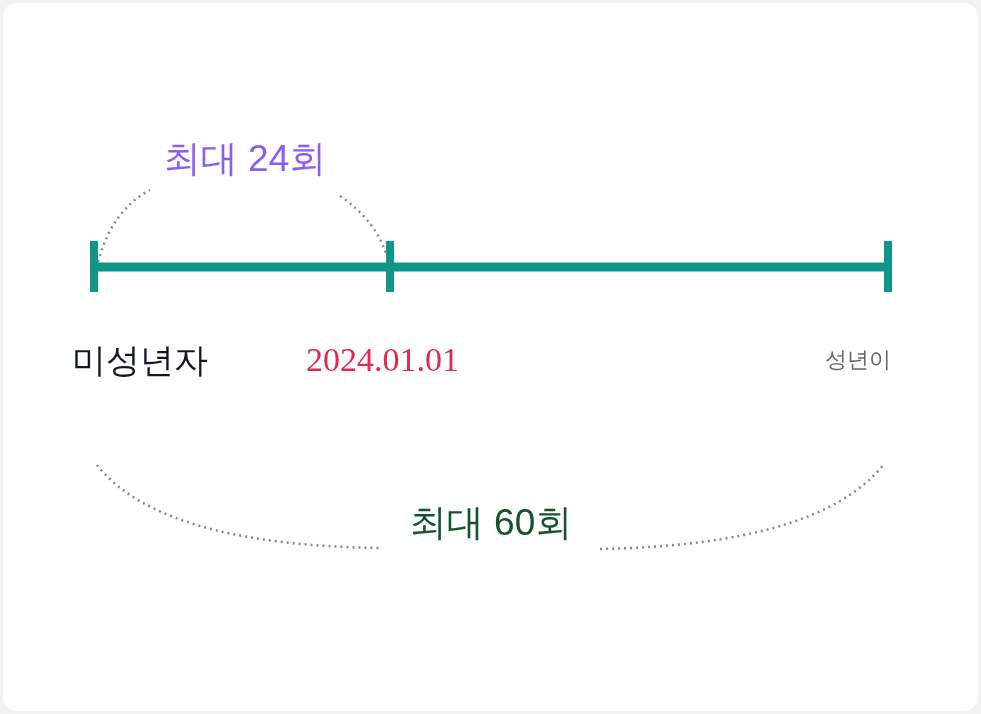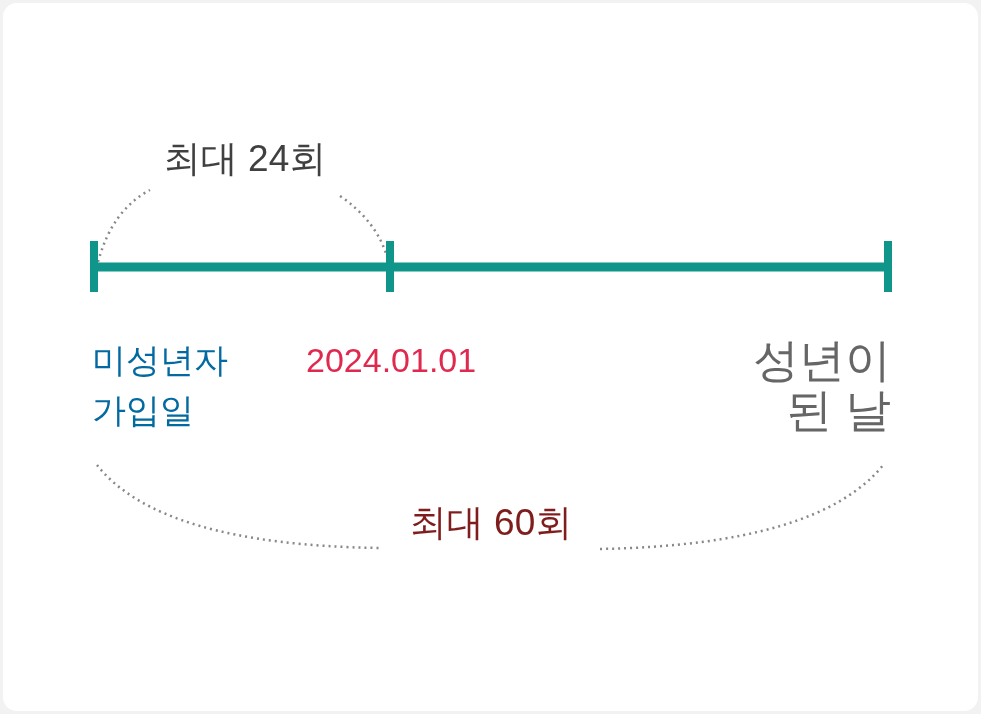--- a/index.html
+++ b/index.html
@@ -2,25 +2,25 @@
 <html><head>
 <meta charset="utf-8">
 <style>
   html, body { margin:0; padding:0; background:#f2f2f2; }
   body { width:981px; height:714px; position:relative; overflow:hidden;
          font-family:"Liberation Sans","DejaVu Sans",sans-serif; }
   .card { position:absolute; left:3px; top:3px; width:975px; height:708px;
           background:#ffffff; border-radius:14px; }
   svg.art { position:absolute; left:0; top:0; }
   .lbl { position:absolute; text-align:center; line-height:46px; white-space:pre; }
-  .top-lbl { left:140px; top:136px; width:210px; font-size:37px; color:#404040; }
-  .start-lbl { left:92px; top:335px; font-size:34px; color:#0369a1; text-align:left; line-height:50px; }
-  .date-lbl { left:306px; top:335px; font-size:34px; color:#e0294e; line-height:50px; text-align:left; }
-  .end-lbl { right:90px; top:335px; font-size:46px; color:#666; text-align:right; line-height:50px; }
-  .bottom-lbl { left:380px; top:500px; width:222px; font-size:37px; color:#7f1d1d; }
+  .top-lbl { left:140px; top:136px; width:210px; font-size:37px; color:#8b5cf6; }
+  .start-lbl { left:72px; top:335px; font-size:34px; color:#0f172a; text-align:left; line-height:50px; }
+  .date-lbl { left:306px; top:335px; font-size:34px; color:#e0294e; line-height:50px; text-align:left;font-family:Liberation Serif, serif; }
+  .end-lbl { right:90px; top:335px; font-size:22px; color:#666; text-align:center; line-height:50px; }
+  .bottom-lbl { left:380px; top:500px; width:222px; font-size:37px; color:#14532d; }
 </style>
 </head>
 <body>
 
 <div class="card"></div>
 
 <svg class="art" width="981" height="714">
 
   <path d="M 98 262 Q 112 210 150 190" fill="none" stroke="#888" stroke-width="2.5" stroke-dasharray="2 4"></path>
   <path d="M 340 196 Q 378 222 388 260" fill="none" stroke="#888" stroke-width="2.5" stroke-dasharray="2 4"></path>
@@ -29,19 +29,19 @@
   <line x1="94" y1="241" x2="94" y2="292" stroke="#0f958a" stroke-width="8"></line>
   <line x1="390" y1="241" x2="390" y2="292" stroke="#0f958a" stroke-width="8"></line>
   <line x1="888" y1="241" x2="888" y2="292" stroke="#0f958a" stroke-width="8"></line>
 
   <path d="M 97 465 Q 160 545 380 548" fill="none" stroke="#888" stroke-width="2.5" stroke-dasharray="2 4"></path>
   <path d="M 600 549 Q 820 545 884 464" fill="none" stroke="#888" stroke-width="2.5" stroke-dasharray="2 4"></path>
 </svg>
 
 <div class="lbl top-lbl"><div>최대 24회</div></div>
 
-<div class="lbl start-lbl"><div>미성년자</div><div>가입일</div></div>
+<div class="lbl start-lbl"><div>미성년자</div></div>
 
 <div class="lbl date-lbl">2024.01.01</div>
 
-<div class="lbl end-lbl"><div>성년이</div><div>된 날</div></div>
+<div class="lbl end-lbl"><div>성년이</div></div>
 
 <div class="lbl bottom-lbl"><div>최대 60회</div></div>
 
 </body></html>

